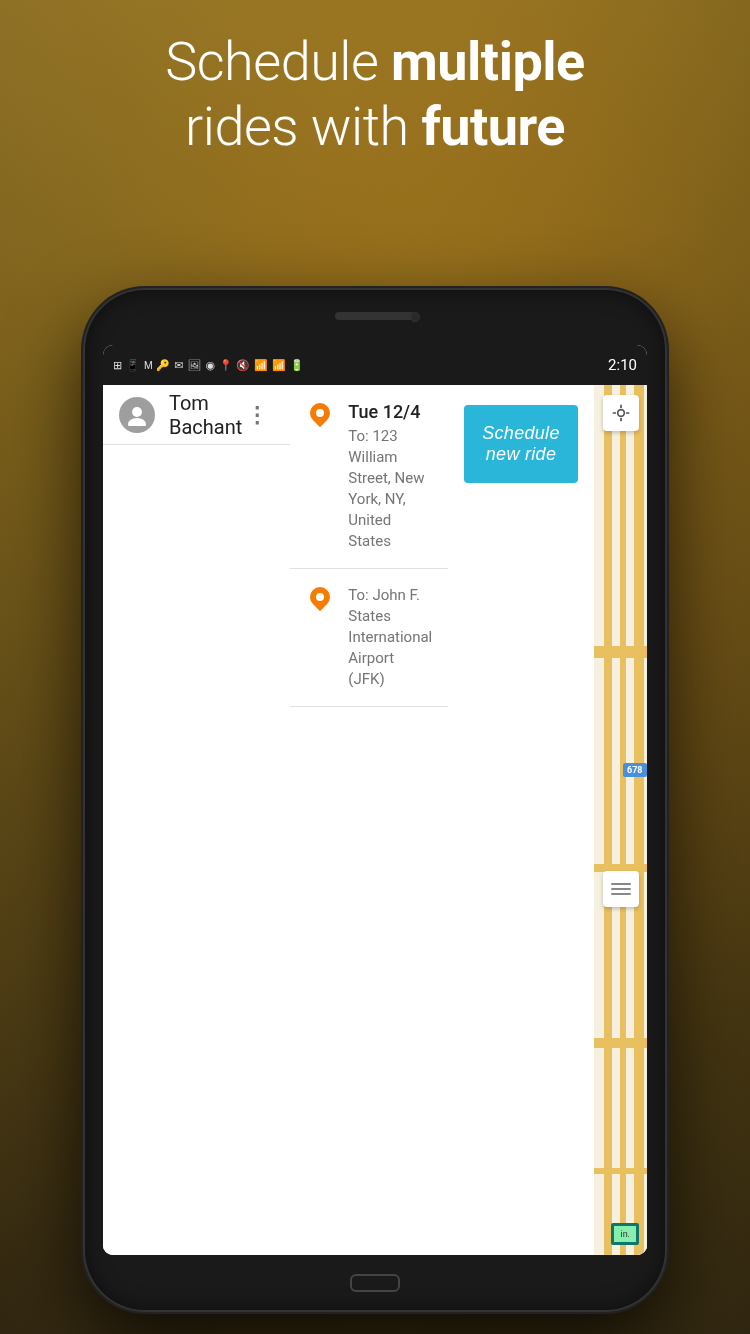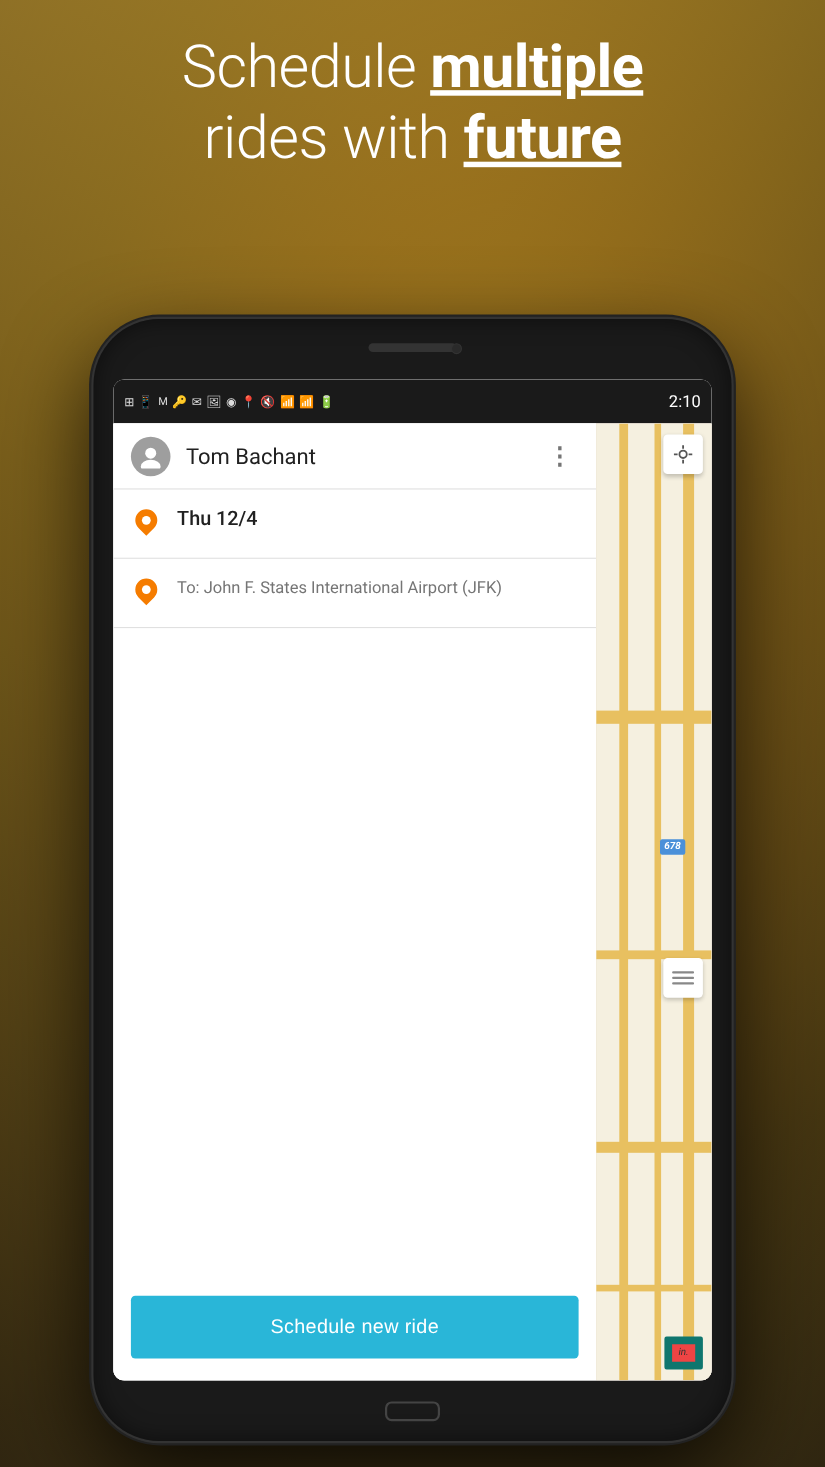--- a/index.html
+++ b/index.html
@@ -42,21 +42,20 @@
     .hero-text h1 {
       font-size: 54px;
       line-height: 1.2;
       color: #fff;
       font-weight: 300;
       letter-spacing: -0.5px;
     }
 
     .hero-text h1 strong {
       font-weight: 700;
-      text-decoration: underline;
     }
 
     
     .phone-container {
       position: absolute;
       top: 290px;
       left: 50%;
       transform: translateX(-50%);
       width: 580px;
       height: 1020px;
@@ -136,31 +135,30 @@
       position: relative;
       height: calc(100% - 40px);
       display: flex;
     }
 
     
     .main-panel {
       flex: 1;
       background: #fff;
       display: flex;
-      flex-direction: column;
+      flex-direction: row;
       justify-content: space-between;
     }
 
     
     .map-panel {
       width: 105px;
       background: #e8dcc8;
       position: relative;
       overflow: hidden;
-      font-style: italic;
     }
 
     .map-bg {
       position: absolute;
       top: 0; left: 0; right: 0; bottom: 0;
       background: #f5f0e0;
     }
 
     
     .map-road {
@@ -227,22 +225,22 @@
       font-weight: bold;
       padding: 2px 4px;
       border-radius: 2px;
     }
 
     
     .map-bottom-right {
       position: absolute;
       bottom: 10px;
       right: 8px;
-      background: #ef4444;
-      border: 7px solid #0f766e;
+      background: #86efac;
+      border: 3px solid #0f766e;
       padding: 3px 6px;
       font-size: 9px;
       color: #333;
       border-radius: 2px;
     }
 
     
     .header-bar {
       display: flex;
       align-items: center;
@@ -350,20 +348,21 @@
       width: 100%;
       background: #29b6d8;
       color: #fff;
       border: none;
       border-radius: 4px;
       padding: 18px;
       font-size: 18px;
       font-weight: 400;
       cursor: pointer;
       letter-spacing: 0.3px;
+      font-style: italic;
     }
 
     
     .phone-home-btn {
       position: absolute;
       bottom: 18px;
       left: 50%;
       transform: translateX(-50%);
       width: 50px;
       height: 18px;
@@ -442,21 +441,22 @@
           </div>
 
           <div class="ride-list">
 
             <div class="ride-item">
               <div class="ride-pin">
                 <div class="pin-head"></div>
                 <div class="pin-dot"></div>
               </div>
               <div class="ride-info">
-                <div class="ride-date">Thu 12/4</div>
+                <div class="ride-date">Tue 12/4</div>
+                <div class="ride-destination">To: 123 William Street, New York, NY, United States</div>
               </div>
             </div>
 
             <div class="ride-item">
               <div class="ride-pin">
                 <div class="pin-head"></div>
                 <div class="pin-dot"></div>
               </div>
               <div class="ride-info">
                 <div class="ride-destination">To: John F. States International Airport (JFK)</div>

